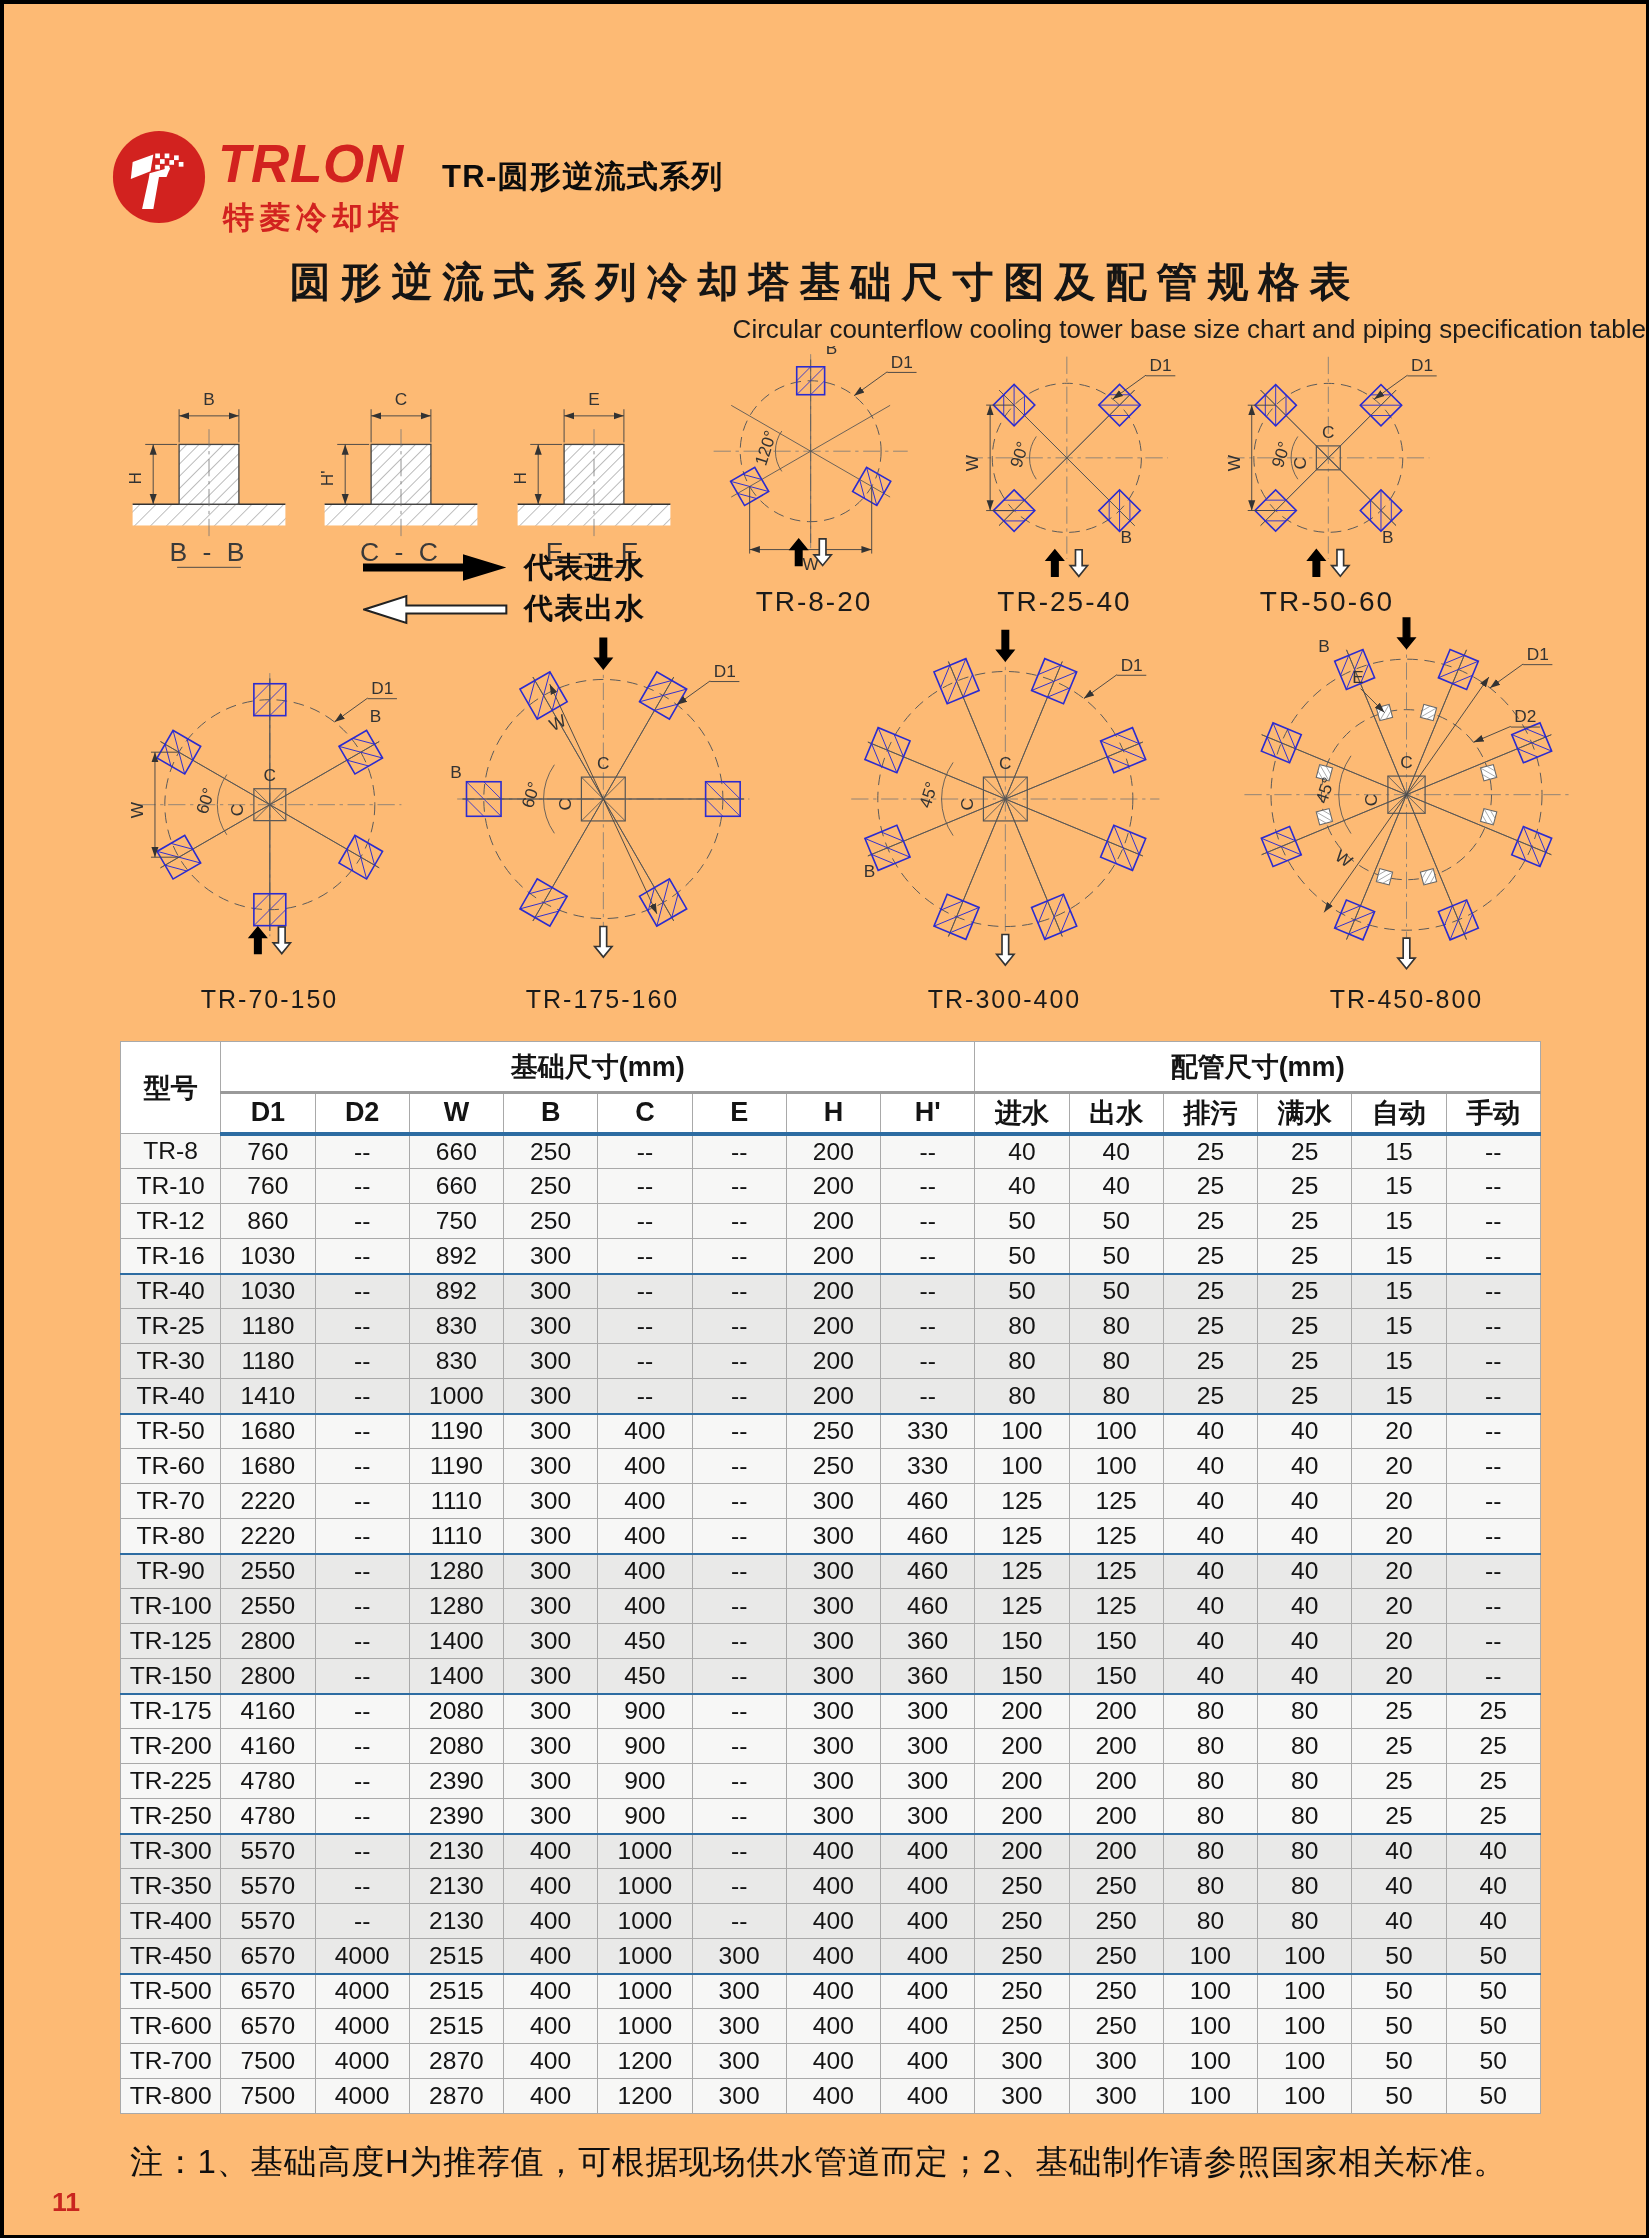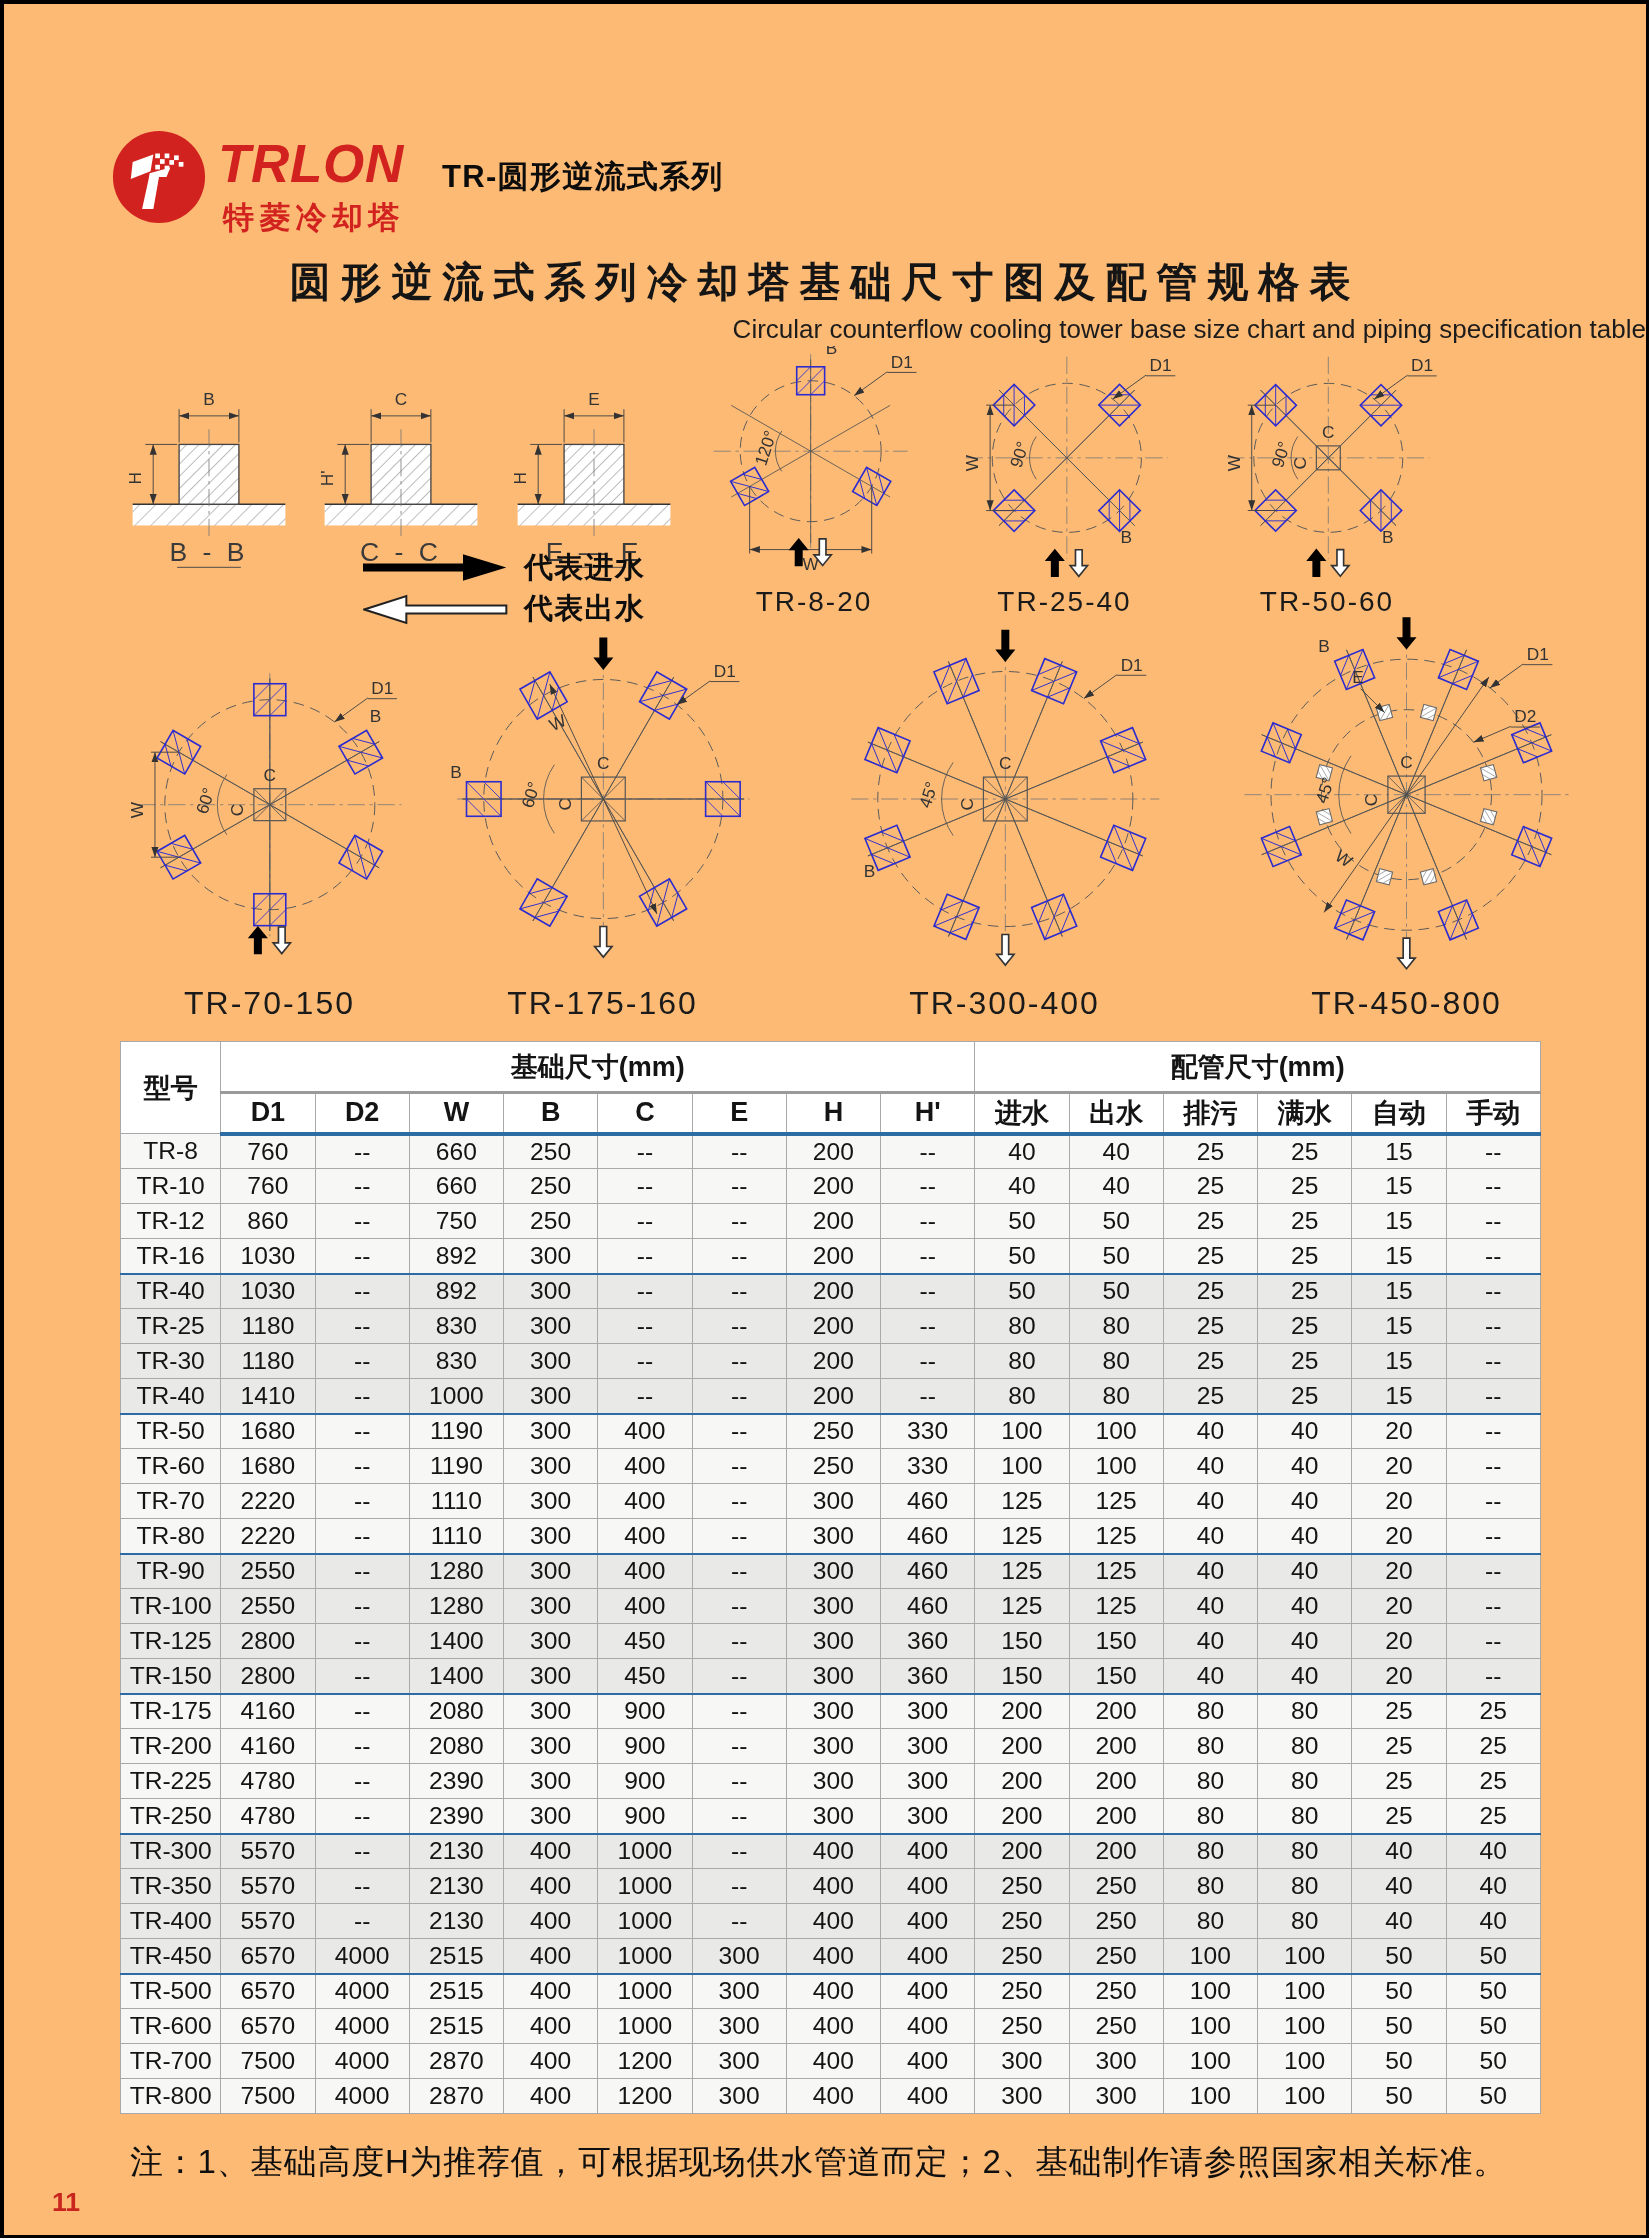--- a/index.html
+++ b/index.html
@@ -10,21 +10,21 @@
   .brand-name{position:absolute;left:214px;top:129px;font-size:53px;font-weight:900;font-style:italic;
               color:#d2221f;letter-spacing:0.7px;}
   .brand-sub{position:absolute;left:219px;top:193px;font-size:31px;font-weight:700;color:#d2221f;letter-spacing:5.3px;}
   .series-title{position:absolute;left:411px;top:152px;font-size:31px;font-weight:700;color:#0c0c0c;letter-spacing:1.3px;margin-left:27px;}
   
   .doc-title{position:absolute;left:0;right:0;top:251px;text-align:center;font-size:41px;font-weight:700;
              letter-spacing:10px;color:#151515;}
   .doc-subtitle{position:absolute;left:0;right:0;top:310px;text-align:right;font-size:26px;color:#1c1c1c;}
   
   .section-fig,.ring-fig{position:absolute;}
-  .fig-caption{position:absolute;text-align:center;font-size:32px;color:#1a1a1a;letter-spacing:2px;white-space:nowrap;}
+  .fig-caption{position:absolute;text-align:center;font-size:25px;color:#1a1a1a;letter-spacing:2px;white-space:nowrap;}
   .legend{position:absolute;left:359px;top:546px;}
   .legend-row{display:flex;align-items:center;gap:11px;height:35px;margin-bottom:6.6px;}
   .legend-row span{font-size:29px;font-weight:600;color:#0e0e0e;letter-spacing:1.3px;}
   
   .cad .cl{stroke:#777;stroke-width:1.2;stroke-dasharray:26 7 5 7;fill:none;}
   .cad .dash{fill:none;stroke:#5a5a5a;stroke-width:1.5;stroke-dasharray:16 10;}
   .cad .thin{stroke:#555;stroke-width:1.3;fill:none;}
   .cad .diml{stroke:#444;stroke-width:1.4;fill:none;}
   .cad .pad{fill:none;stroke:#2b2bd0;stroke-width:2.4;}
   .cad .padh{stroke:#2b2bd0;stroke-width:1.3;}

